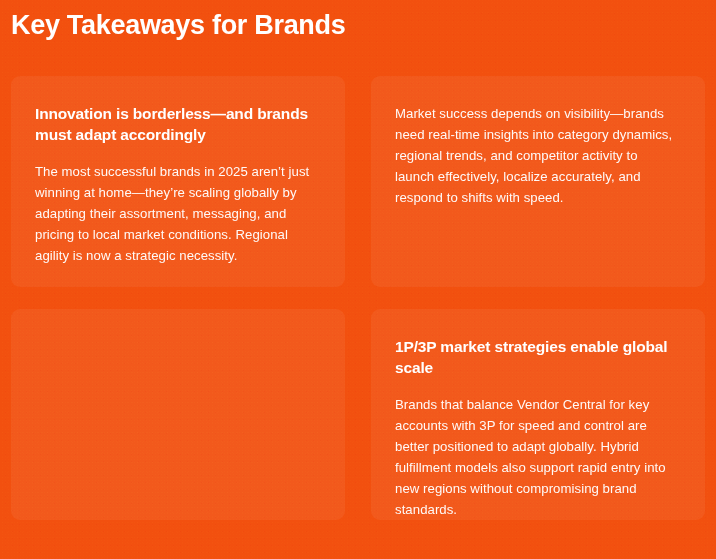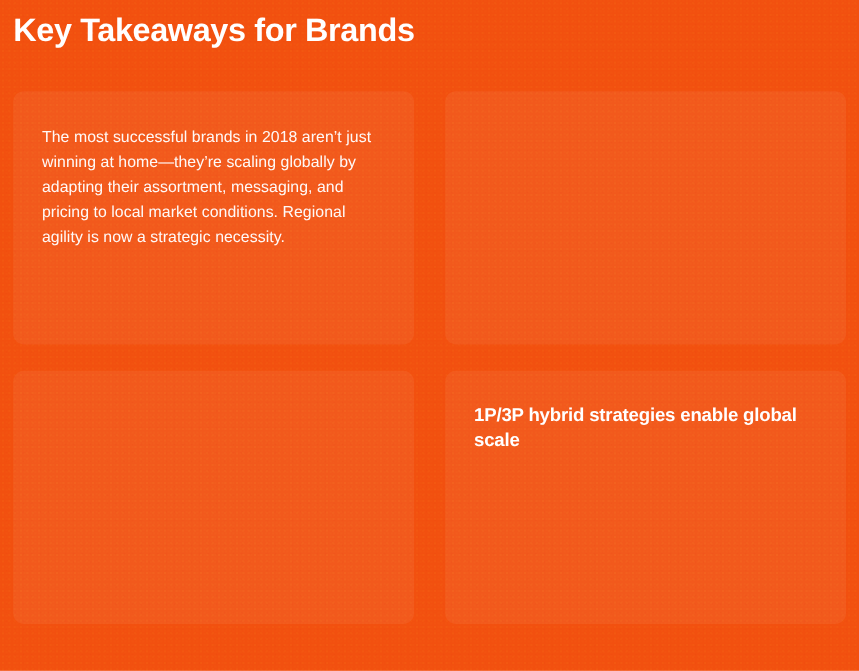--- a/index.html
+++ b/index.html
@@ -93,29 +93,32 @@
 </head>
 <body>
 
 <div id="page">
 
   <h1 id="page-title">Key Takeaways for Brands</h1>
 
   <div id="cards-grid">
 
     <div class="card">
-      <div class="card-body">The most successful brands in 2018 aren’t just winning at home—they’re scaling globally by adapting their assortment, messaging, and pricing to local market conditions. Regional agility is now a strategic necessity.</div>
+      <div class="card-title">Innovation is borderless—and brands must adapt accordingly</div>
+      <div class="card-body">The most successful brands in 2025 aren’t just winning at home—they’re scaling globally by adapting their assortment, messaging, and pricing to local market conditions. Regional agility is now a strategic necessity.</div>
+    </div>
+
+    <div class="card">
+      <div class="card-body">Market success depends on visibility—brands need real-time insights into category dynamics, regional trends, and competitor activity to launch effectively, localize accurately, and respond to shifts with speed.</div>
     </div>
 
     <div class="card">
     </div>
 
     <div class="card">
-    </div>
-
-    <div class="card">
-      <div class="card-title">1P/3P hybrid strategies enable global scale</div>
+      <div class="card-title">1P/3P market strategies enable global scale</div>
+      <div class="card-body">Brands that balance Vendor Central for key accounts with 3P for speed and control are better positioned to adapt globally. Hybrid fulfillment models also support rapid entry into new regions without compromising brand standards.</div>
     </div>
 
   </div>
 </div>
 
 <div id="noise-layer"></div>
 
 </body></html>

